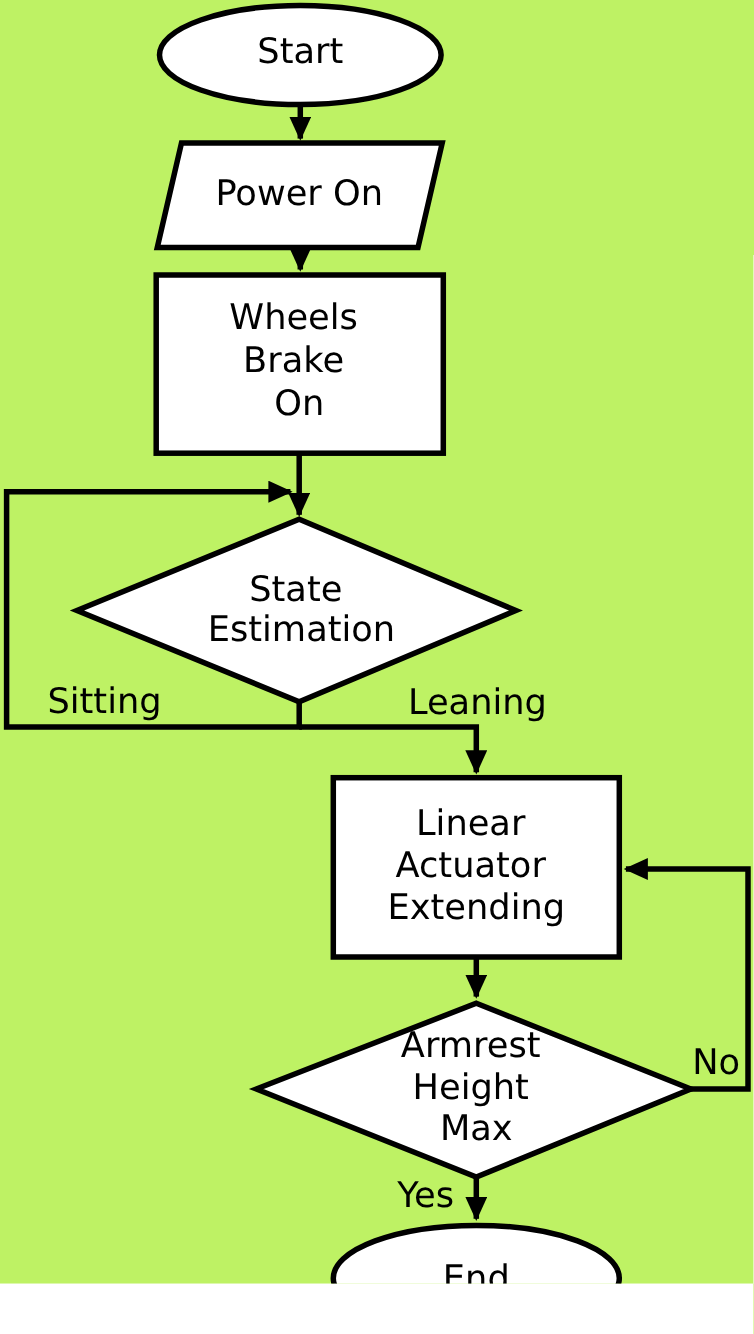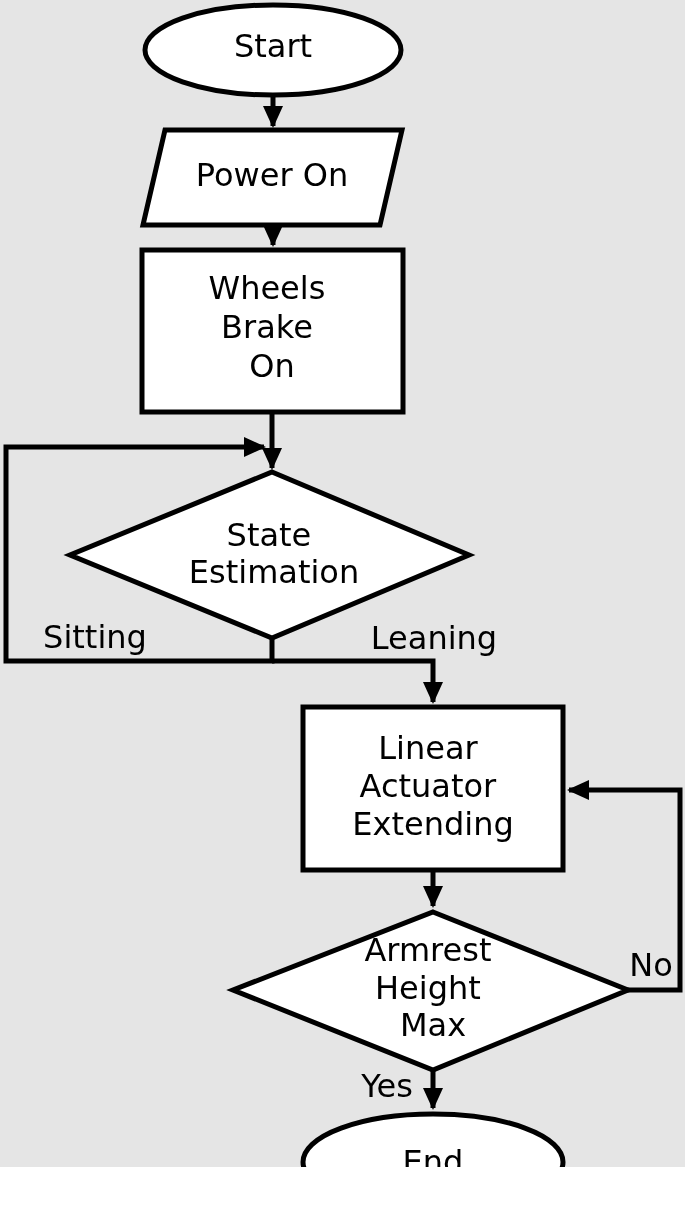--- a/index.html
+++ b/index.html
@@ -3,21 +3,21 @@
 <meta charset="utf-8">
 <style>
   html, body {
     margin: 0;
     padding: 0;
     background: #ffffff;
   }
   .page {
     width: 685px;
     height: 1167px;
-    background: #e5e5e5;
+    background: #bef264;
     position: relative;
     overflow: hidden;
   }
   svg {
     display: block;
   }
   .shape {
     fill: #ffffff;
     stroke: #000000;
     stroke-width: 5;

